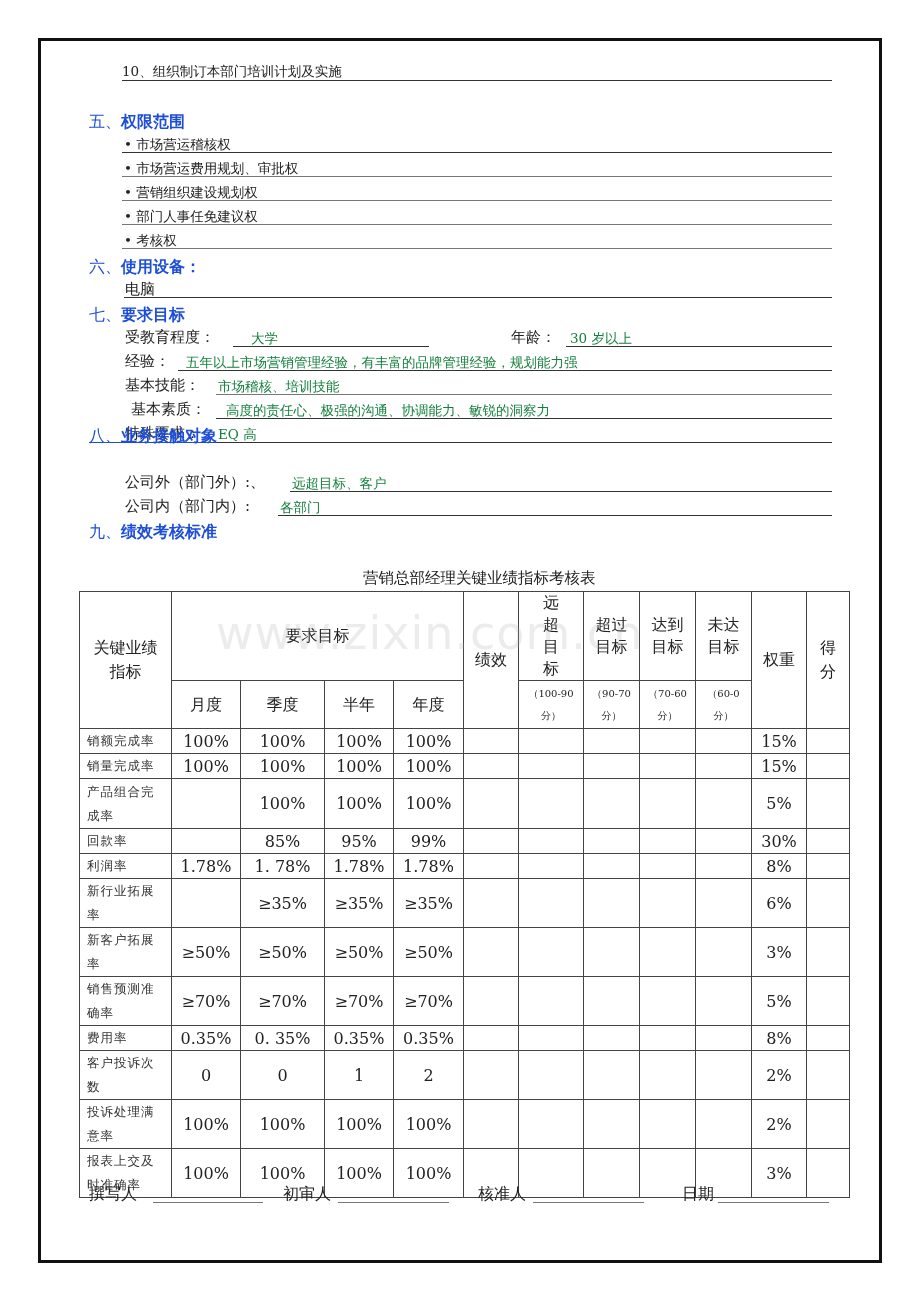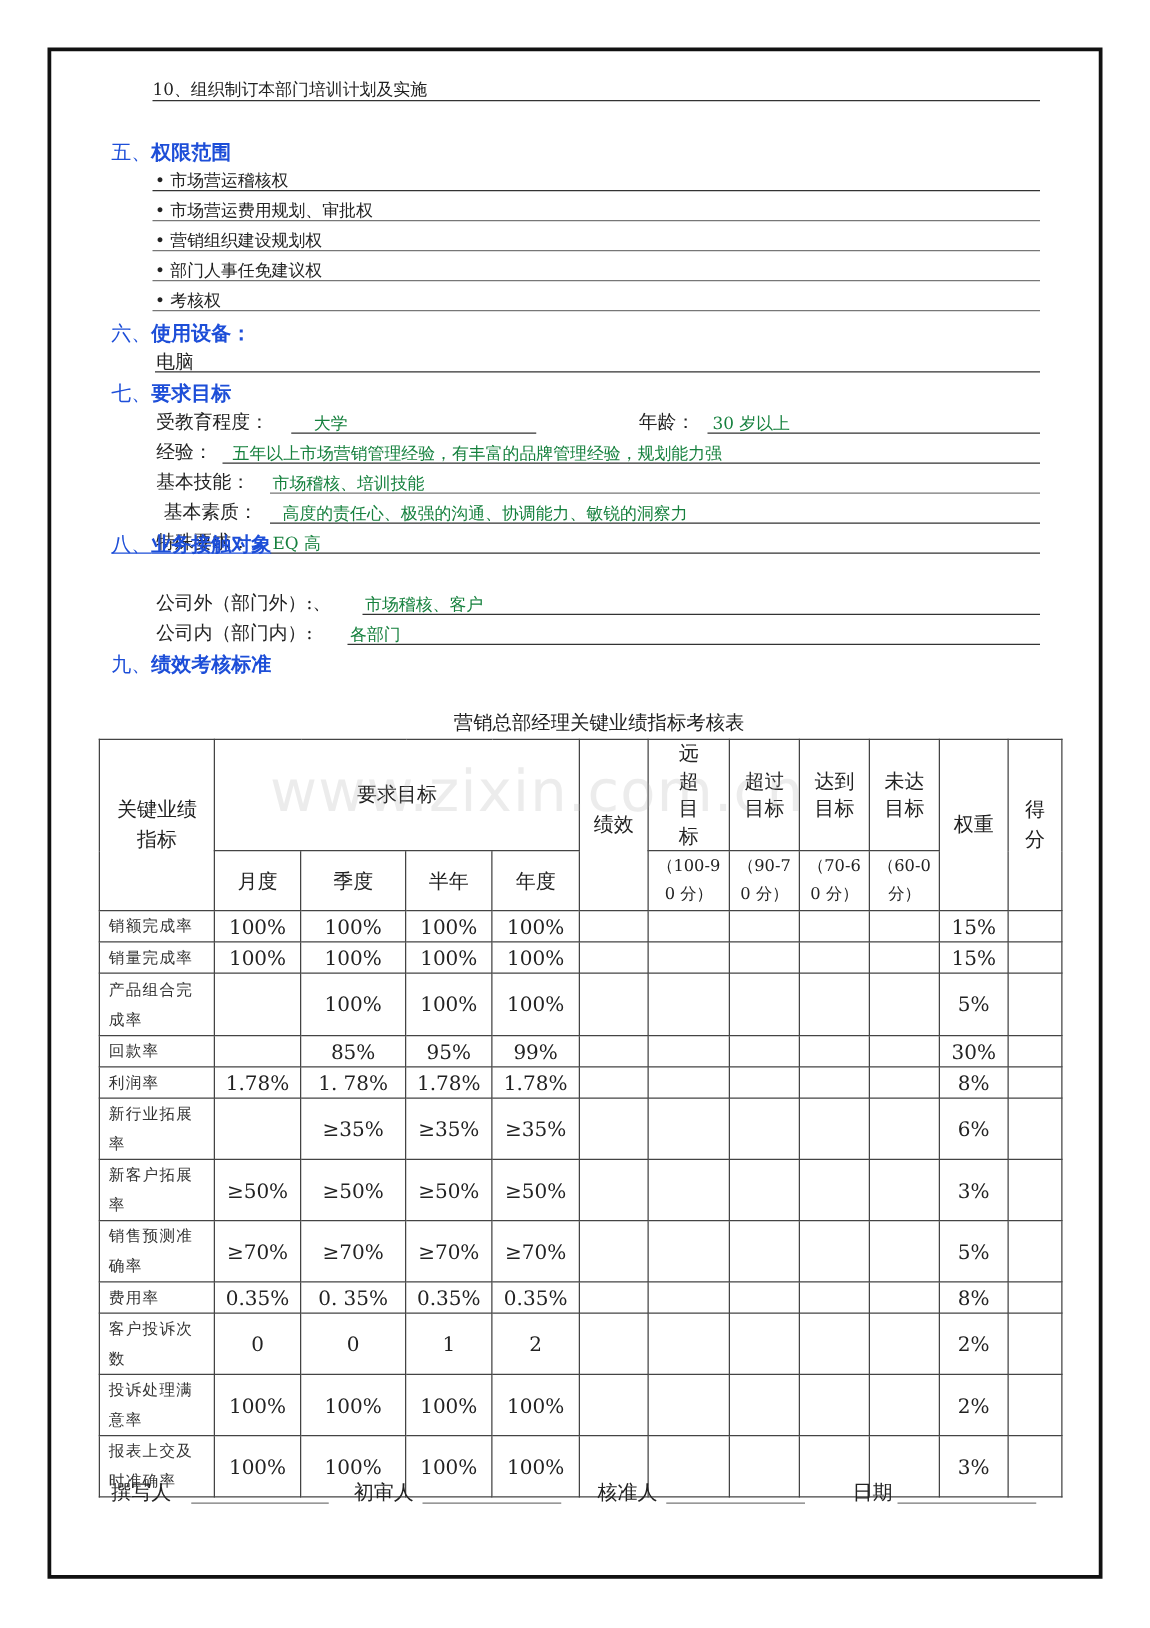--- a/index.html
+++ b/index.html
@@ -12,21 +12,21 @@
   .heading { font-family: "DejaVu Sans", "Liberation Sans", sans-serif; font-weight: bold; font-size: 16px; color: #1d4ed8; }
   .heading .num { font-weight: normal; font-family: "DejaVu Serif", serif; }
   .label { font-size: 15px; color: #222; }
   .value { font-size: 13.5px; color: #15803d; }
   .table-title { font-size: 15.5px; color: #222; }
   table.kpi { position: absolute; left: 79px; top: 591px; border-collapse: collapse; table-layout: fixed; }
   table.kpi td, table.kpi th { border: 1.2px solid #444; padding: 0; text-align: center; vertical-align: middle; font-weight: normal; color: #222; }
   table.kpi th { font-size: 16px; line-height: 22px; }
   table.kpi td.name { text-align: left; font-size: 12.5px; line-height: 24px; padding: 0 4px 0 7px; letter-spacing: 1px; color: #333; }
   table.kpi td.val { font-size: 16px; }
-  table.kpi th.score-range { font-size: 13px; line-height: 22px; margin-left: 21px; }
+  table.kpi th.score-range { font-size: 10px; line-height: 22px; margin-left: 21px; }
   .watermark { position: absolute; left: 216px; top: 606px; font-family: "DejaVu Sans", "Liberation Sans", sans-serif; font-size: 46px; color: rgba(170,170,170,0.22); letter-spacing: 1px; pointer-events: none; }
   .sig { font-size: 16px; color: #222; }
 </style>
 </head>
 <body>
 
 <div class="page-frame"></div>
 
 <div class="abs item-text" style="left:122px; top:63px;">10、组织制订本部门培训计划及实施</div>
 <div class="ul-line" style="left:122px; width:710px; top:80px;"></div>
@@ -74,21 +74,21 @@
 <div class="ul-line" style="left:216px; width:616px; top:418px;"></div>
 
 <div class="abs label" style="left:125px; top:424px;">特殊要求：</div>
 <div class="abs value" style="left:218px; top:426px;">EQ 高</div>
 <div class="ul-line" style="left:216px; width:616px; top:442px;"></div>
 
 <div class="abs heading" style="left:89px; top:426px;text-decoration:underline;">
   <span class="num">八、</span><span>业务接触对象</span>
 </div>
 <div class="abs label" style="left:125px; top:473px;">公司外（部门外）:、</div>
-<div class="abs value" style="left:292px; top:475px;">市场稽核、客户</div>
+<div class="abs value" style="left:292px; top:475px;">远超目标、客户</div>
 <div class="ul-line" style="left:290px; width:542px; top:491px;"></div>
 
 <div class="abs label" style="left:125px; top:497px;">公司内（部门内）:</div>
 <div class="abs value" style="left:280px; top:499px;">各部门</div>
 <div class="ul-line" style="left:278px; width:554px; top:515px;"></div>
 
 <div class="abs heading" style="left:89px; top:522px;">
   <span class="num">九、</span><span>绩效考核标准</span>
 </div>
 

